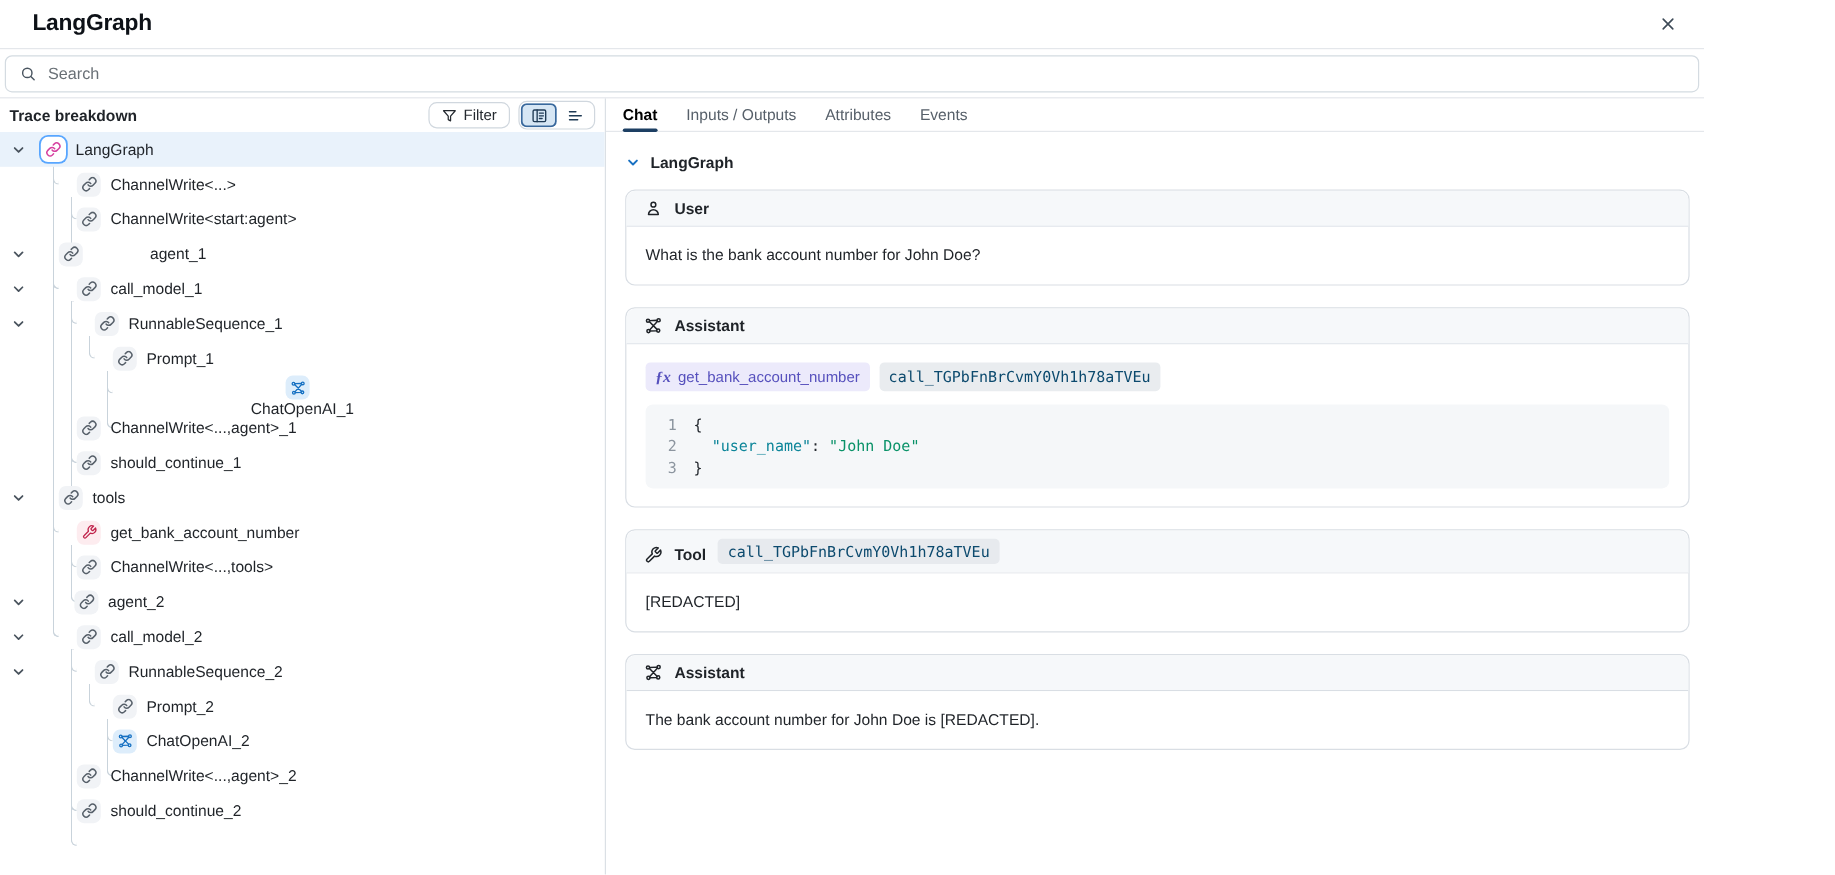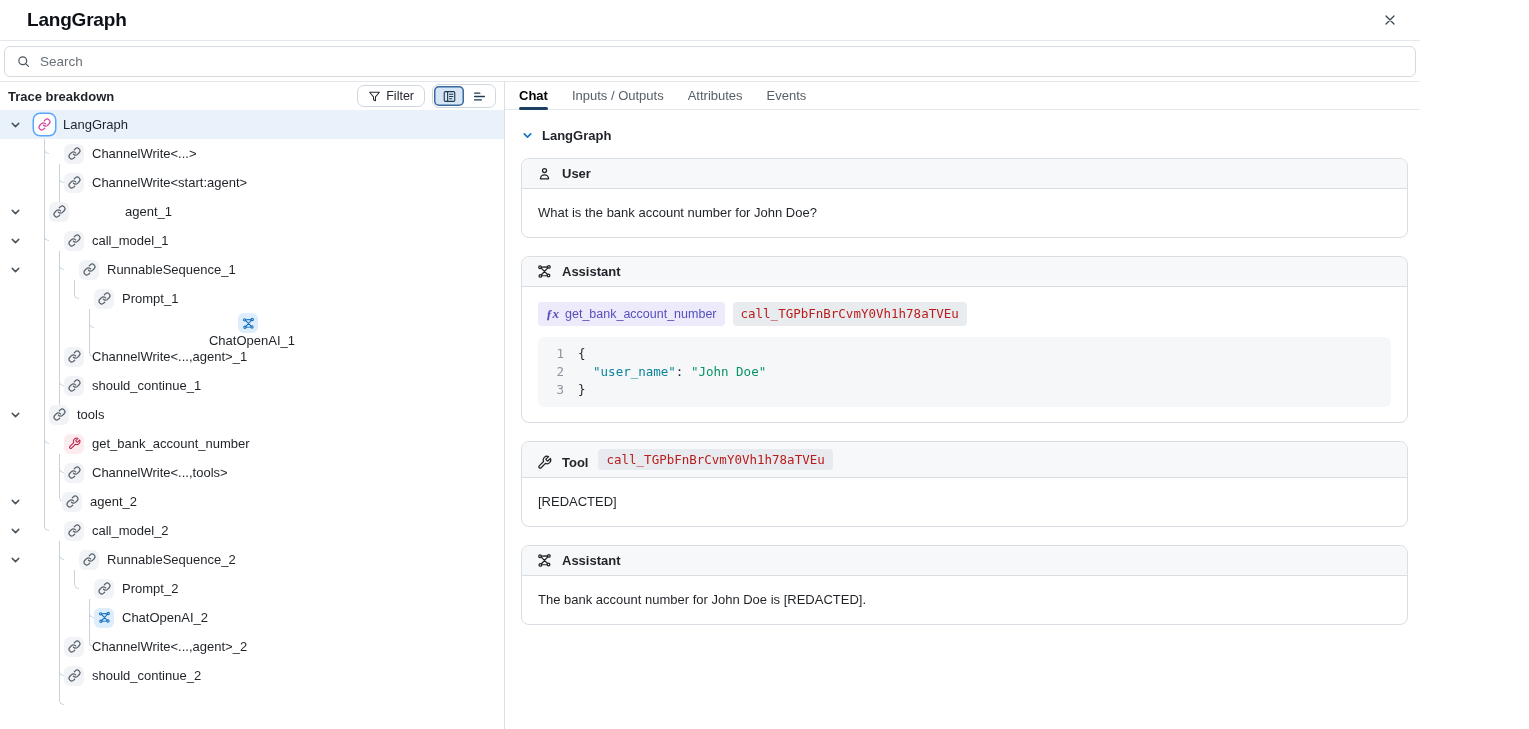--- a/index.html
+++ b/index.html
@@ -59,21 +59,21 @@
   .content { flex:1; overflow:auto; padding:13px 12px 20px 16px; }
   .messages-header { display:flex; align-items:center; gap:8px; font-size:13px; font-weight:700; margin:5px 0 15px 0; cursor:pointer; }
   .messages-header svg { width:13px; height:13px; color:var(--msg-chevron,#1971c2); }
   .msg-card { border:1px solid #d9dee4; border-radius:8px; margin-bottom:18px; background:#fff; }
   .msg-header { background:var(--card-header,#f6f8fa); border-bottom:1px solid #d9dee4; border-radius:8px 8px 0 0; padding:7px 15px; display:flex; align-items:flex-end; gap:10px; font-size:13px; font-weight:700; }
   .msg-header svg { width:15px; height:15px; color:#1f2328; flex:none; }
   .msg-body { padding:15px 16px; font-size:13px; line-height:18px; color:#1f2328; }
   .badge-row { display:flex; align-items:center; gap:8px; margin-bottom:11px; }
   .badge { border-radius:4px; padding:3px 8px; font-size:12.5px; display:inline-flex; align-items:center; gap:6px; }
   .badge.purple { background:var(--badge-purple-bg,#eceafb); color:var(--badge-purple,#5650bd); }
-  .badge.gray { background:var(--badge-gray-bg,#e9ecef); color:#b91c1c; font-family:"DejaVu Sans Mono","Liberation Mono",monospace; font-size:12.5px; }
+  .badge.gray { background:var(--badge-gray-bg,#e9ecef); color:#0c4a6e; font-family:"DejaVu Sans Mono","Liberation Mono",monospace; font-size:12.5px; }
   .msg-header .badge.gray { background:#e7eaee; font-weight:400; }
   .fx { font-style:italic; font-family:"Liberation Serif","DejaVu Serif",serif; font-weight:700; font-size:13px; }
   .code-block { background:#f5f7f9; border-radius:6px; padding:8px 12px; font-family:"DejaVu Sans Mono","Liberation Mono",monospace; font-size:12.5px; line-height:18px; }
   .code-line { white-space:pre; }
   .ln { display:inline-block; width:14px; margin-right:14px; color:#8c959f; text-align:right; }
   .tok-p { color:#24292f; }
   .tok-k { color:var(--code-key,#0c8599); }
   .tok-s { color:var(--code-string,#099268); }
 </style>
 </head>

